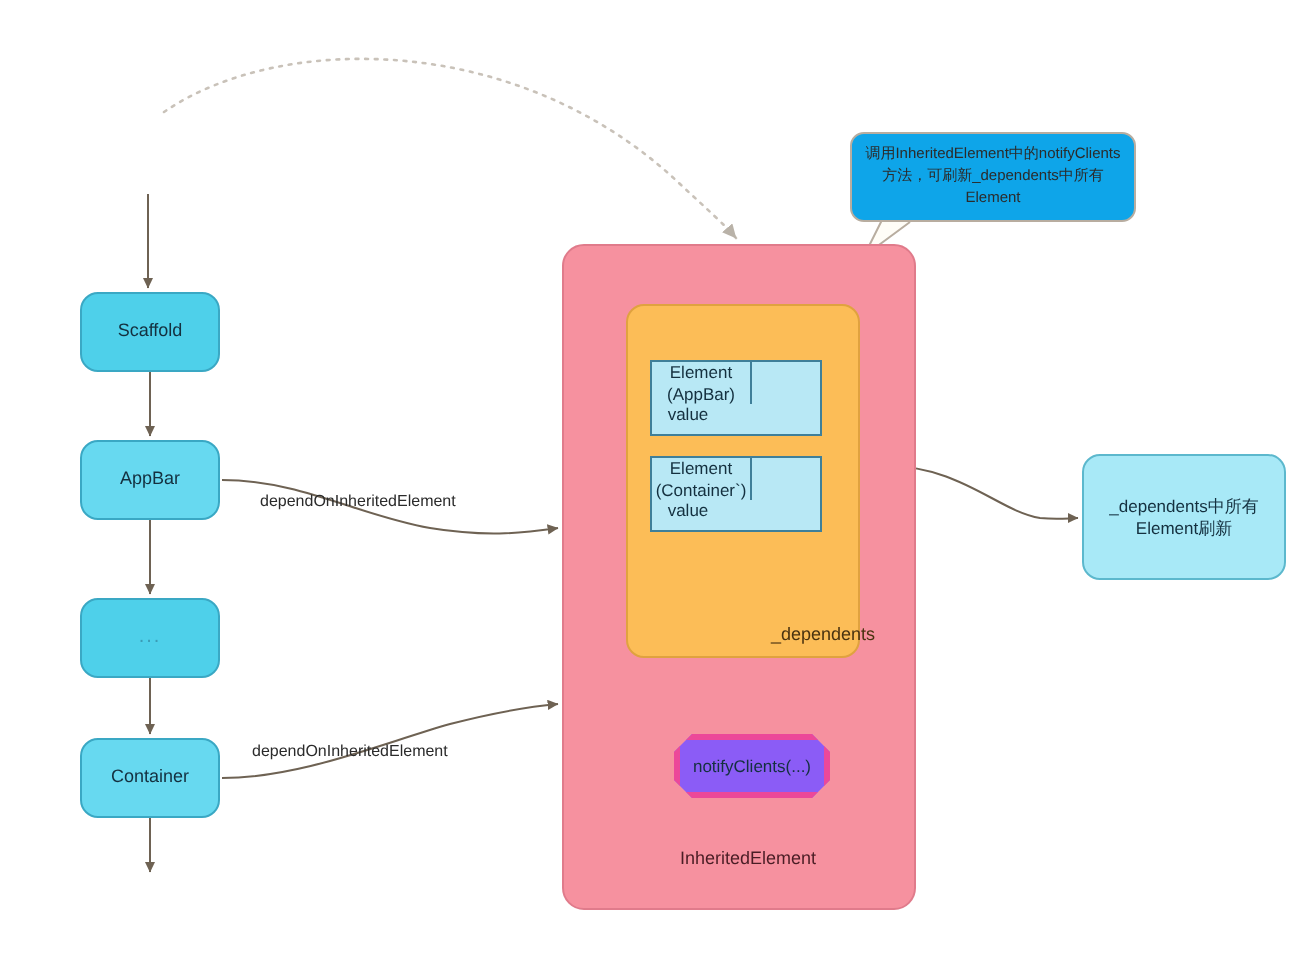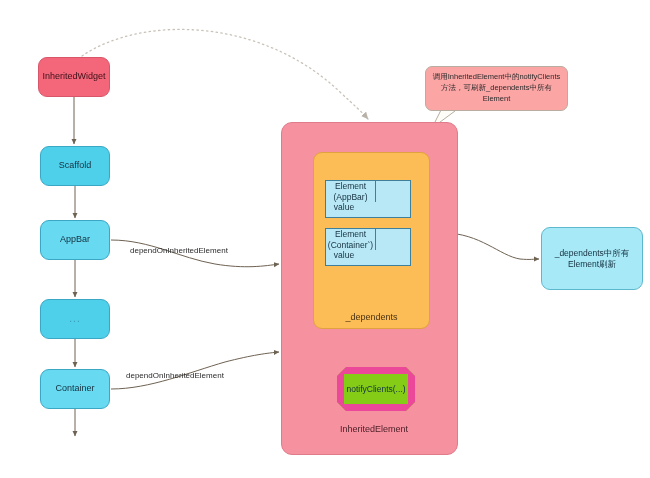--- a/index.html
+++ b/index.html
@@ -107,20 +107,21 @@
     background: #fcbd57;
     border: 1px solid #e0a23f;
     border-radius: 9px;
   }
   .dep-label {
     position: absolute;
     left: 313px; top: 312px; width: 117px;
     text-align: center;
     font-size: 9px;
     color: #4a3310;
+    padding-left: 40px;
   }
   
   .map-row {
     position: absolute;
     display: flex;
     height: 38px;
     border: 1px solid #3f7f99;
     background: #b8e8f5;
     box-sizing: border-box;
     flex-direction: column;
@@ -134,40 +135,40 @@
     line-height: 1.25;
     color: #14303f;
     box-sizing: border-box;
   }
   .map-row .key { width: 50px; border-right: 1px solid #3f7f99; }
   .map-row .val { width: 36px; }
   #row-appbar { left: 325px; top: 180px; width: 86px; }
   #row-container { left: 325px; top: 228px; width: 86px; }
   
   .n-notify {
-    left: 337px; top: 367px; width: 78px; height: 44px;
-    background: #84cc16;
-    border: 7px solid #ec4899;
+    left: 337px; top: 367px; width: 78px; height: 32px;
+    background: #8b5cf6;
+    border: 3px solid #ec4899;
     font-size: 8.5px;
     border-radius: 0;
     clip-path: polygon(9px 0, calc(100% - 9px) 0, 100% 9px, 100% calc(100% - 9px), calc(100% - 9px) 100%, 9px 100%, 0 calc(100% - 9px), 0 9px);
   }
   
   .n-result {
     left: 541px; top: 227px; width: 102px; height: 63px;
     background: #a8e9f7;
     border: 1px solid #5cb8cd;
     font-size: 8.5px;
     padding: 0 0;
   }
   
   .callout {
     position: absolute;
     left: 425px; top: 66px; width: 143px; height: 45px;
-    background: #fca5a5;
+    background: #0ea5e9;
     border: 1px solid #b8ada0;
     border-radius: 7px;
     box-sizing: border-box;
     display: flex;
     align-items: center;
     justify-content: center;
     text-align: center;
     font-size: 7.5px;
     line-height: 1.45;
     color: #2b2b2b;
@@ -212,23 +213,20 @@
 
     <path d="M111,389 C150,389 190,372 225,362 C252,355 268,353 279,352" fill="none" stroke="#6e6253" stroke-width="1" marker-end="url(#arrow)"></path>
 
     <path d="M444,233 C480,233 500,256 520,259 C530,260 534,259 539,259" fill="none" stroke="#6e6253" stroke-width="1" marker-end="url(#arrow)"></path>
 
     <path d="M376,366 C372,352 380,342 377,332" fill="none" stroke="#8a4352" stroke-width="1" marker-end="url(#arrow)"></path>
 
     <path d="M441,110 L432,128 L455,111" fill="#fffdf7" stroke="#b8ada0" stroke-width="1" stroke-linejoin="round"></path>
   </svg>
 
-  <div class="node n-inherited-widget">
-    <span>InheritedWidget</span>
-  </div>
   <div class="node n-scaffold">
     <span>Scaffold</span>
   </div>
   <div class="node n-appbar">
     <span>AppBar</span>
   </div>
   <div class="node n-ellipsis">
     <span>...</span>
   </div>
   <div class="node n-container">

